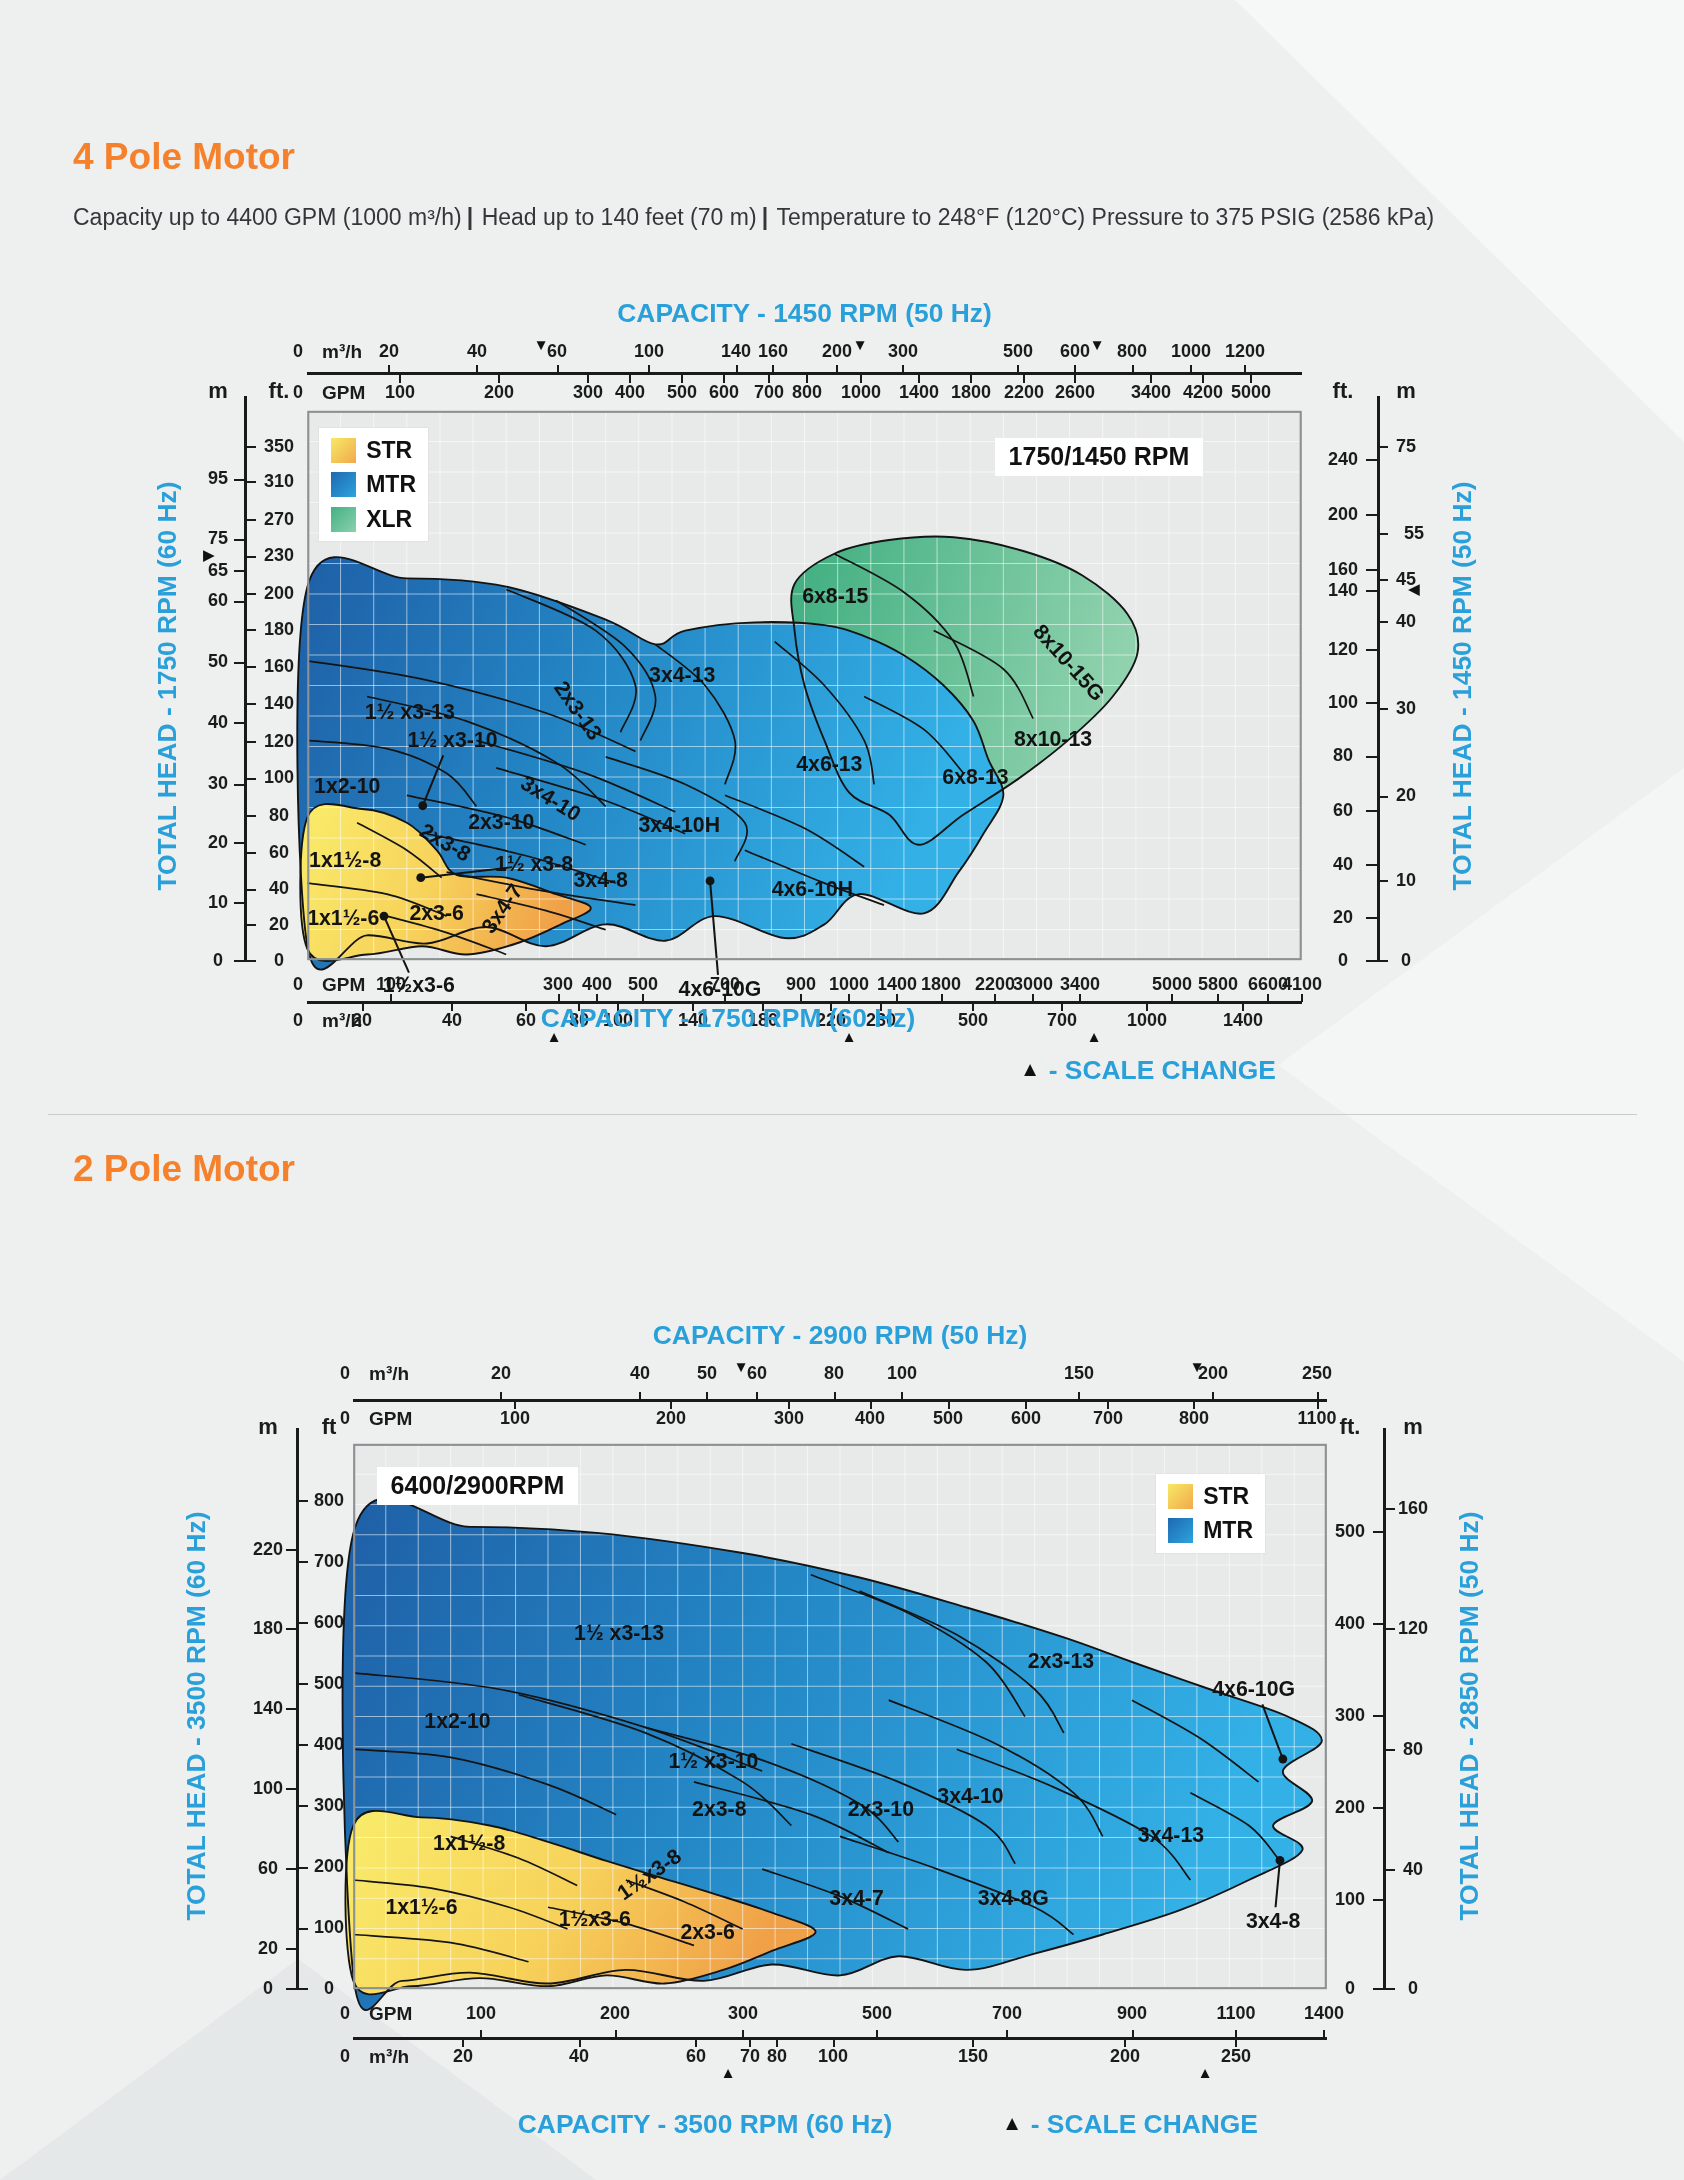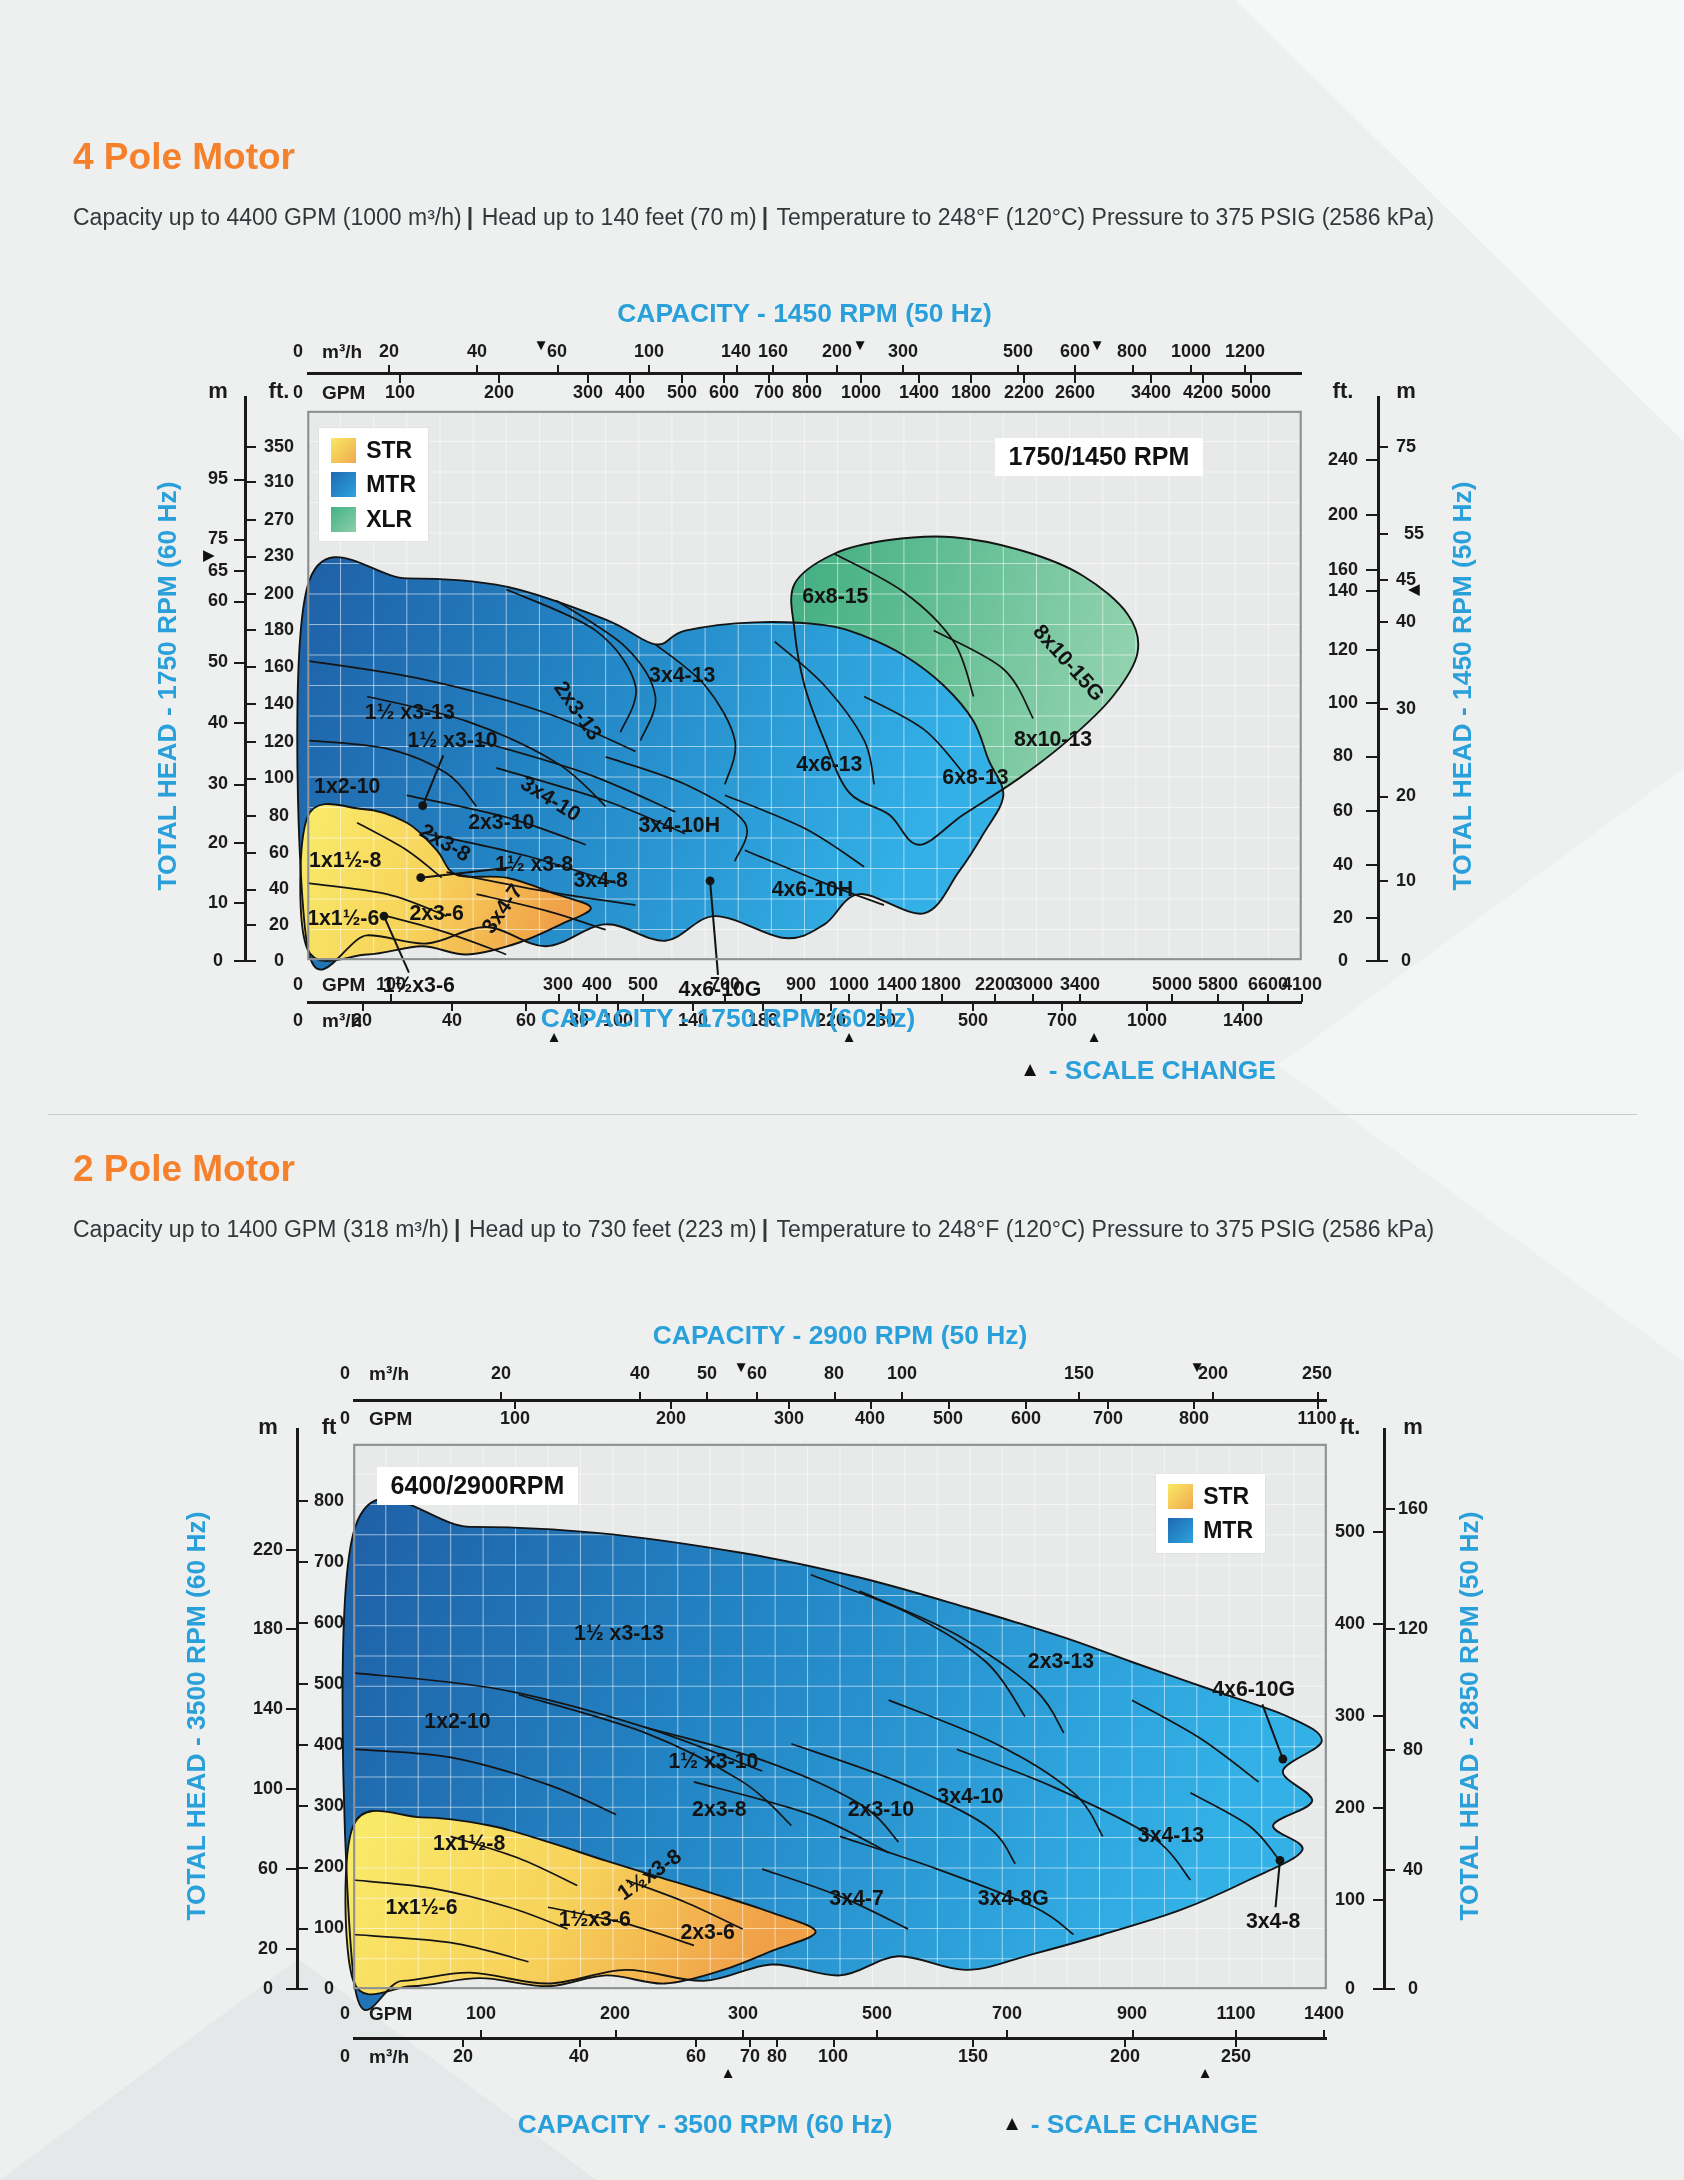--- a/index.html
+++ b/index.html
@@ -426,21 +426,20 @@
         </div>
       </div>
       <div class="rpm-box abs" style="left: 995px; top: 438px;">1750/1450 RPM</div>
       <div class="caption abs" style="left: 728px; top: 1003px; transform: translateX(-50%);">CAPACITY - 1750 RPM (60 Hz)</div>
       <div class="scale-note abs" style="left: 1020px; top: 1055px;"><span class="tri">▲</span><span>- SCALE CHANGE</span></div>
     </div>
 
   <hr class="divider">
 
   <h2 class="section-heading" style="top:1148px;">2 Pole Motor</h2>
-  <p class="specs" id="specs-1" style="top:1216px;"><span>Capacity up to 1400 GPM (318 m³/h)</span><span class="sep">|</span><span>Head up to 730 feet (223 m)</span><span class="sep">|</span><span>Temperature to 248°F (120°C) Pressure to 375 PSIG (2586 kPa)</span></p>
 
   <div id="chart-mount-1">
       <div class="chart-title abs" style="left: 353px; top: 1320px; width: 974px;">CAPACITY - 2900 RPM (50 Hz)</div>
       <span class="tick" style="position: absolute; left: 345px; top: 1363px; transform: translateX(-50%);">0</span>
       <span class="unit" style="position: absolute; left: 369px; top: 1363px;">m³/h</span>
       <span class="tick" style="position: absolute; left: 501px; top: 1363px; transform: translateX(-50%);">20</span>
       <div class="tickmark" style="position: absolute; left: 500px; top: 1392px; width: 1.7px; height: 7.7px;"></div>
       <span class="tick" style="position: absolute; left: 640px; top: 1363px; transform: translateX(-50%);">40</span>
       <div class="tickmark" style="position: absolute; left: 639px; top: 1392px; width: 1.7px; height: 7.7px;"></div>
       <span class="tick" style="position: absolute; left: 707px; top: 1363px; transform: translateX(-50%);">50</span>

